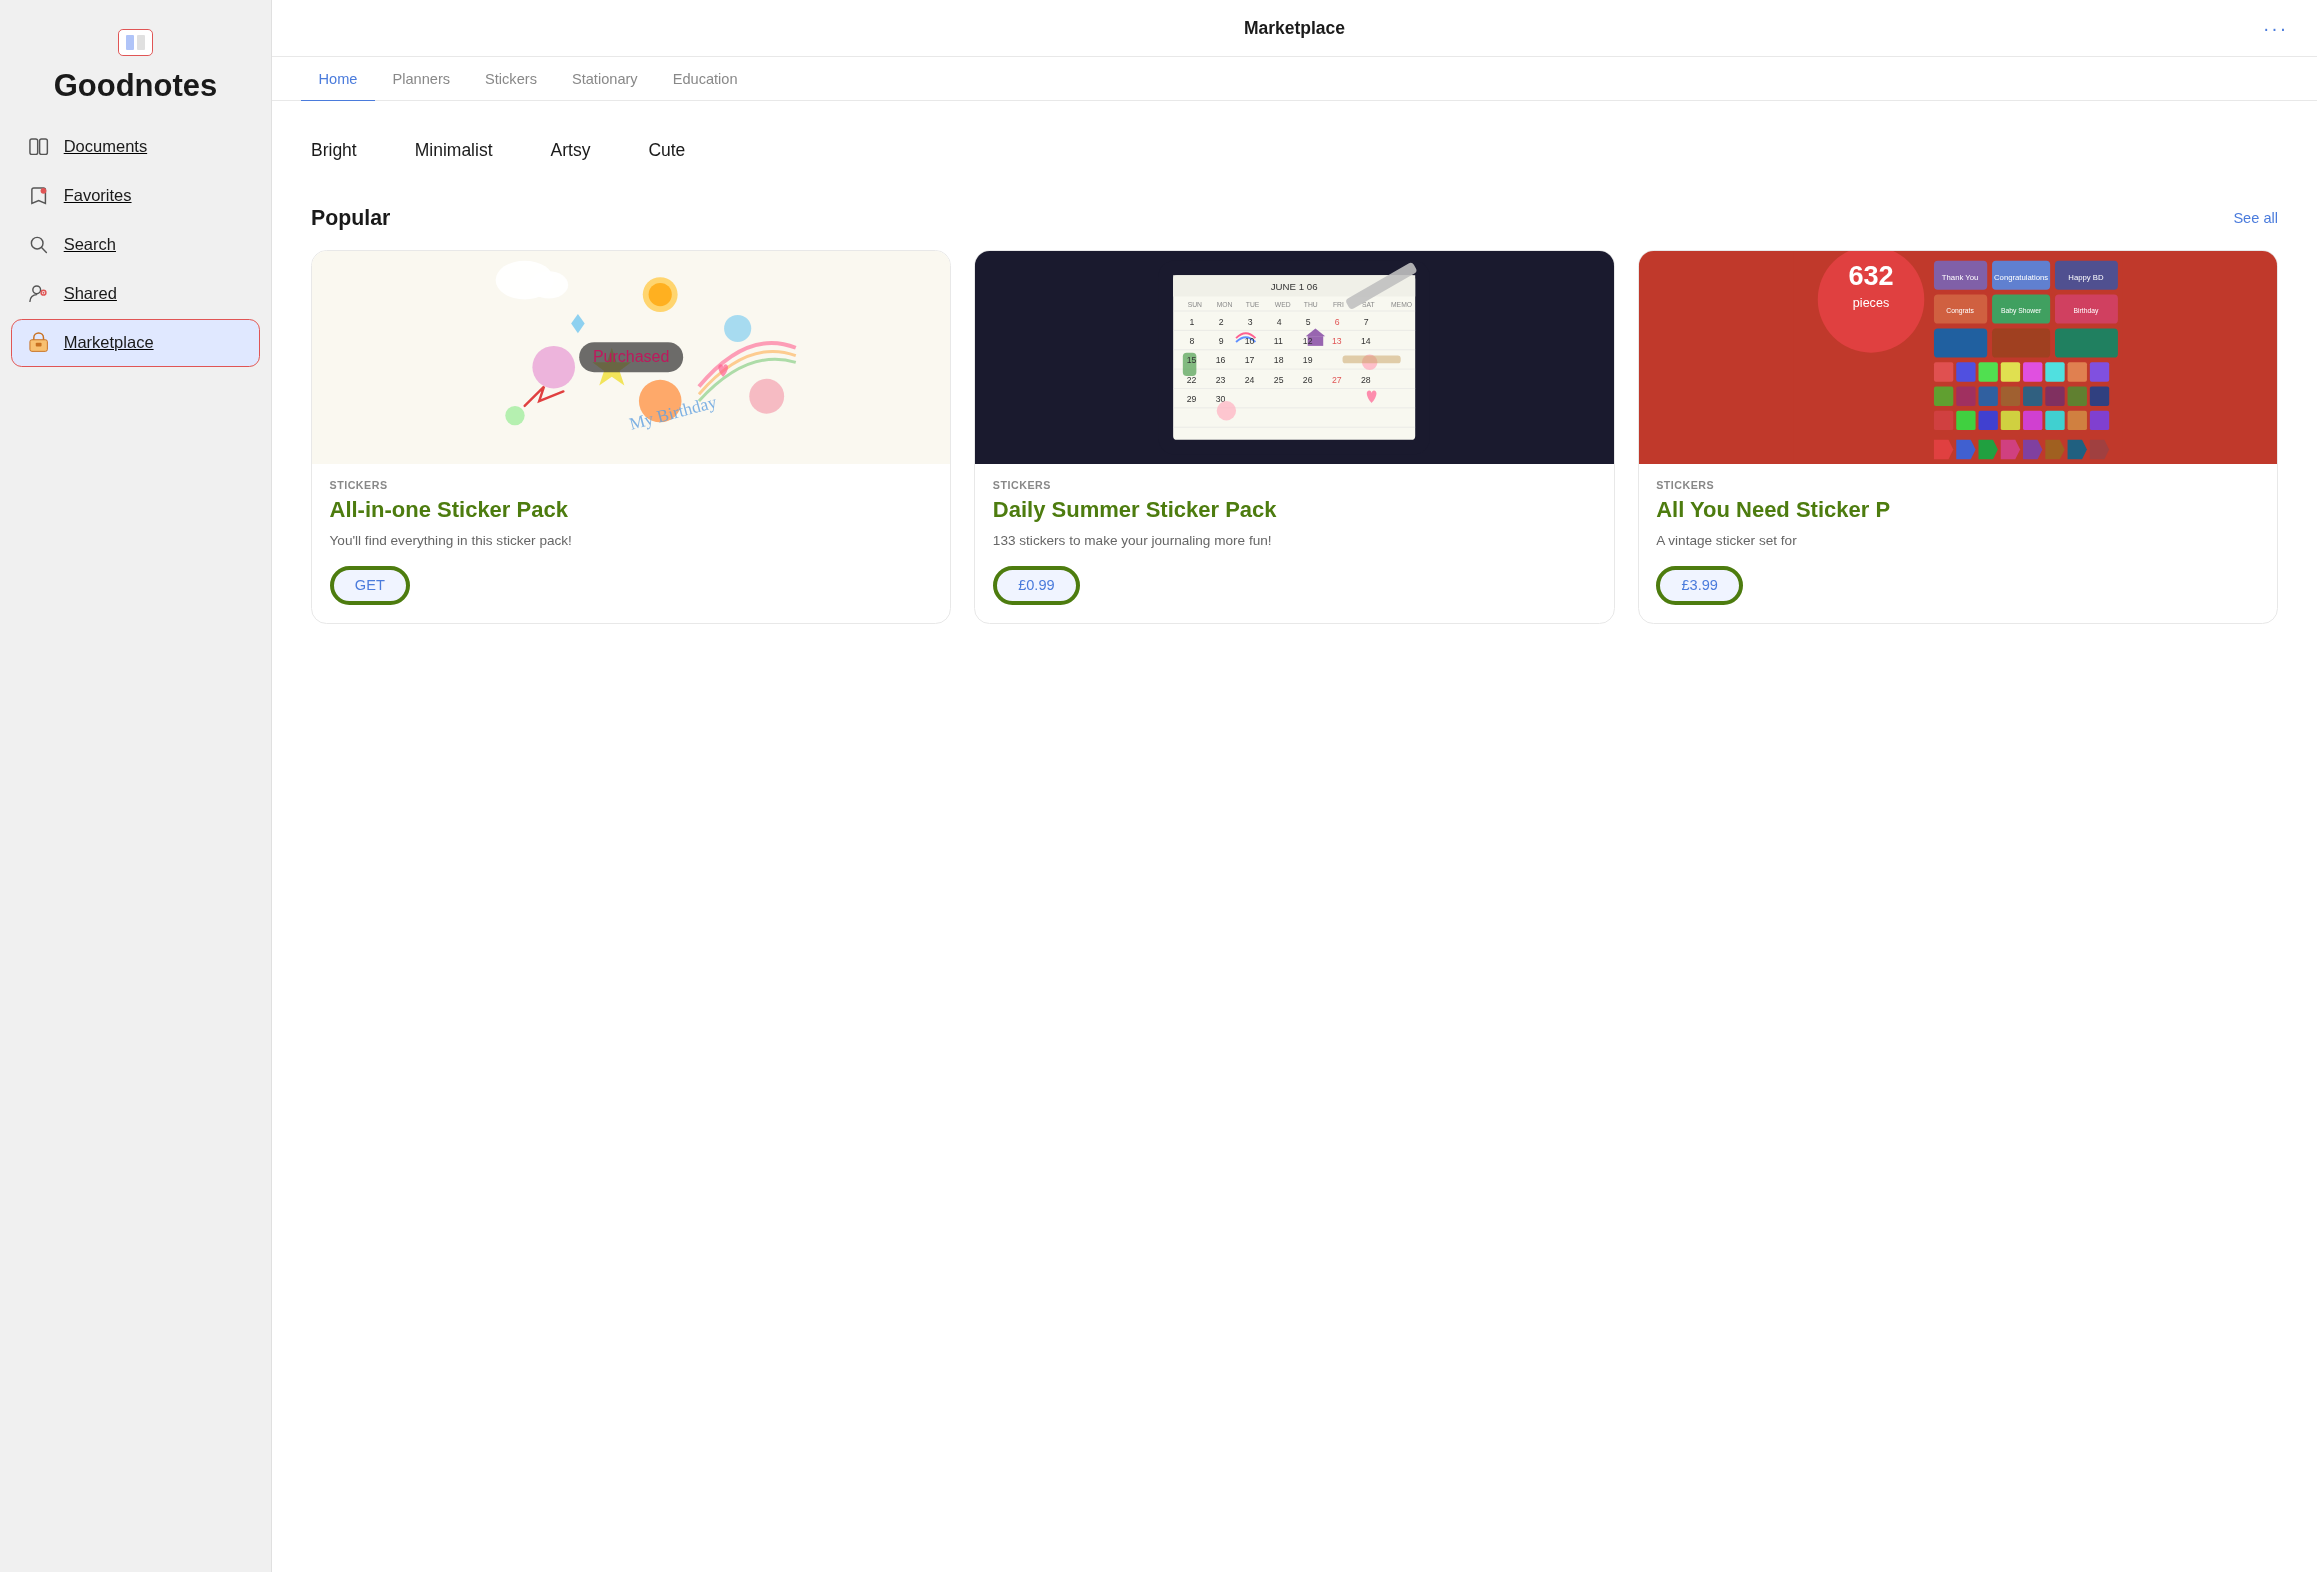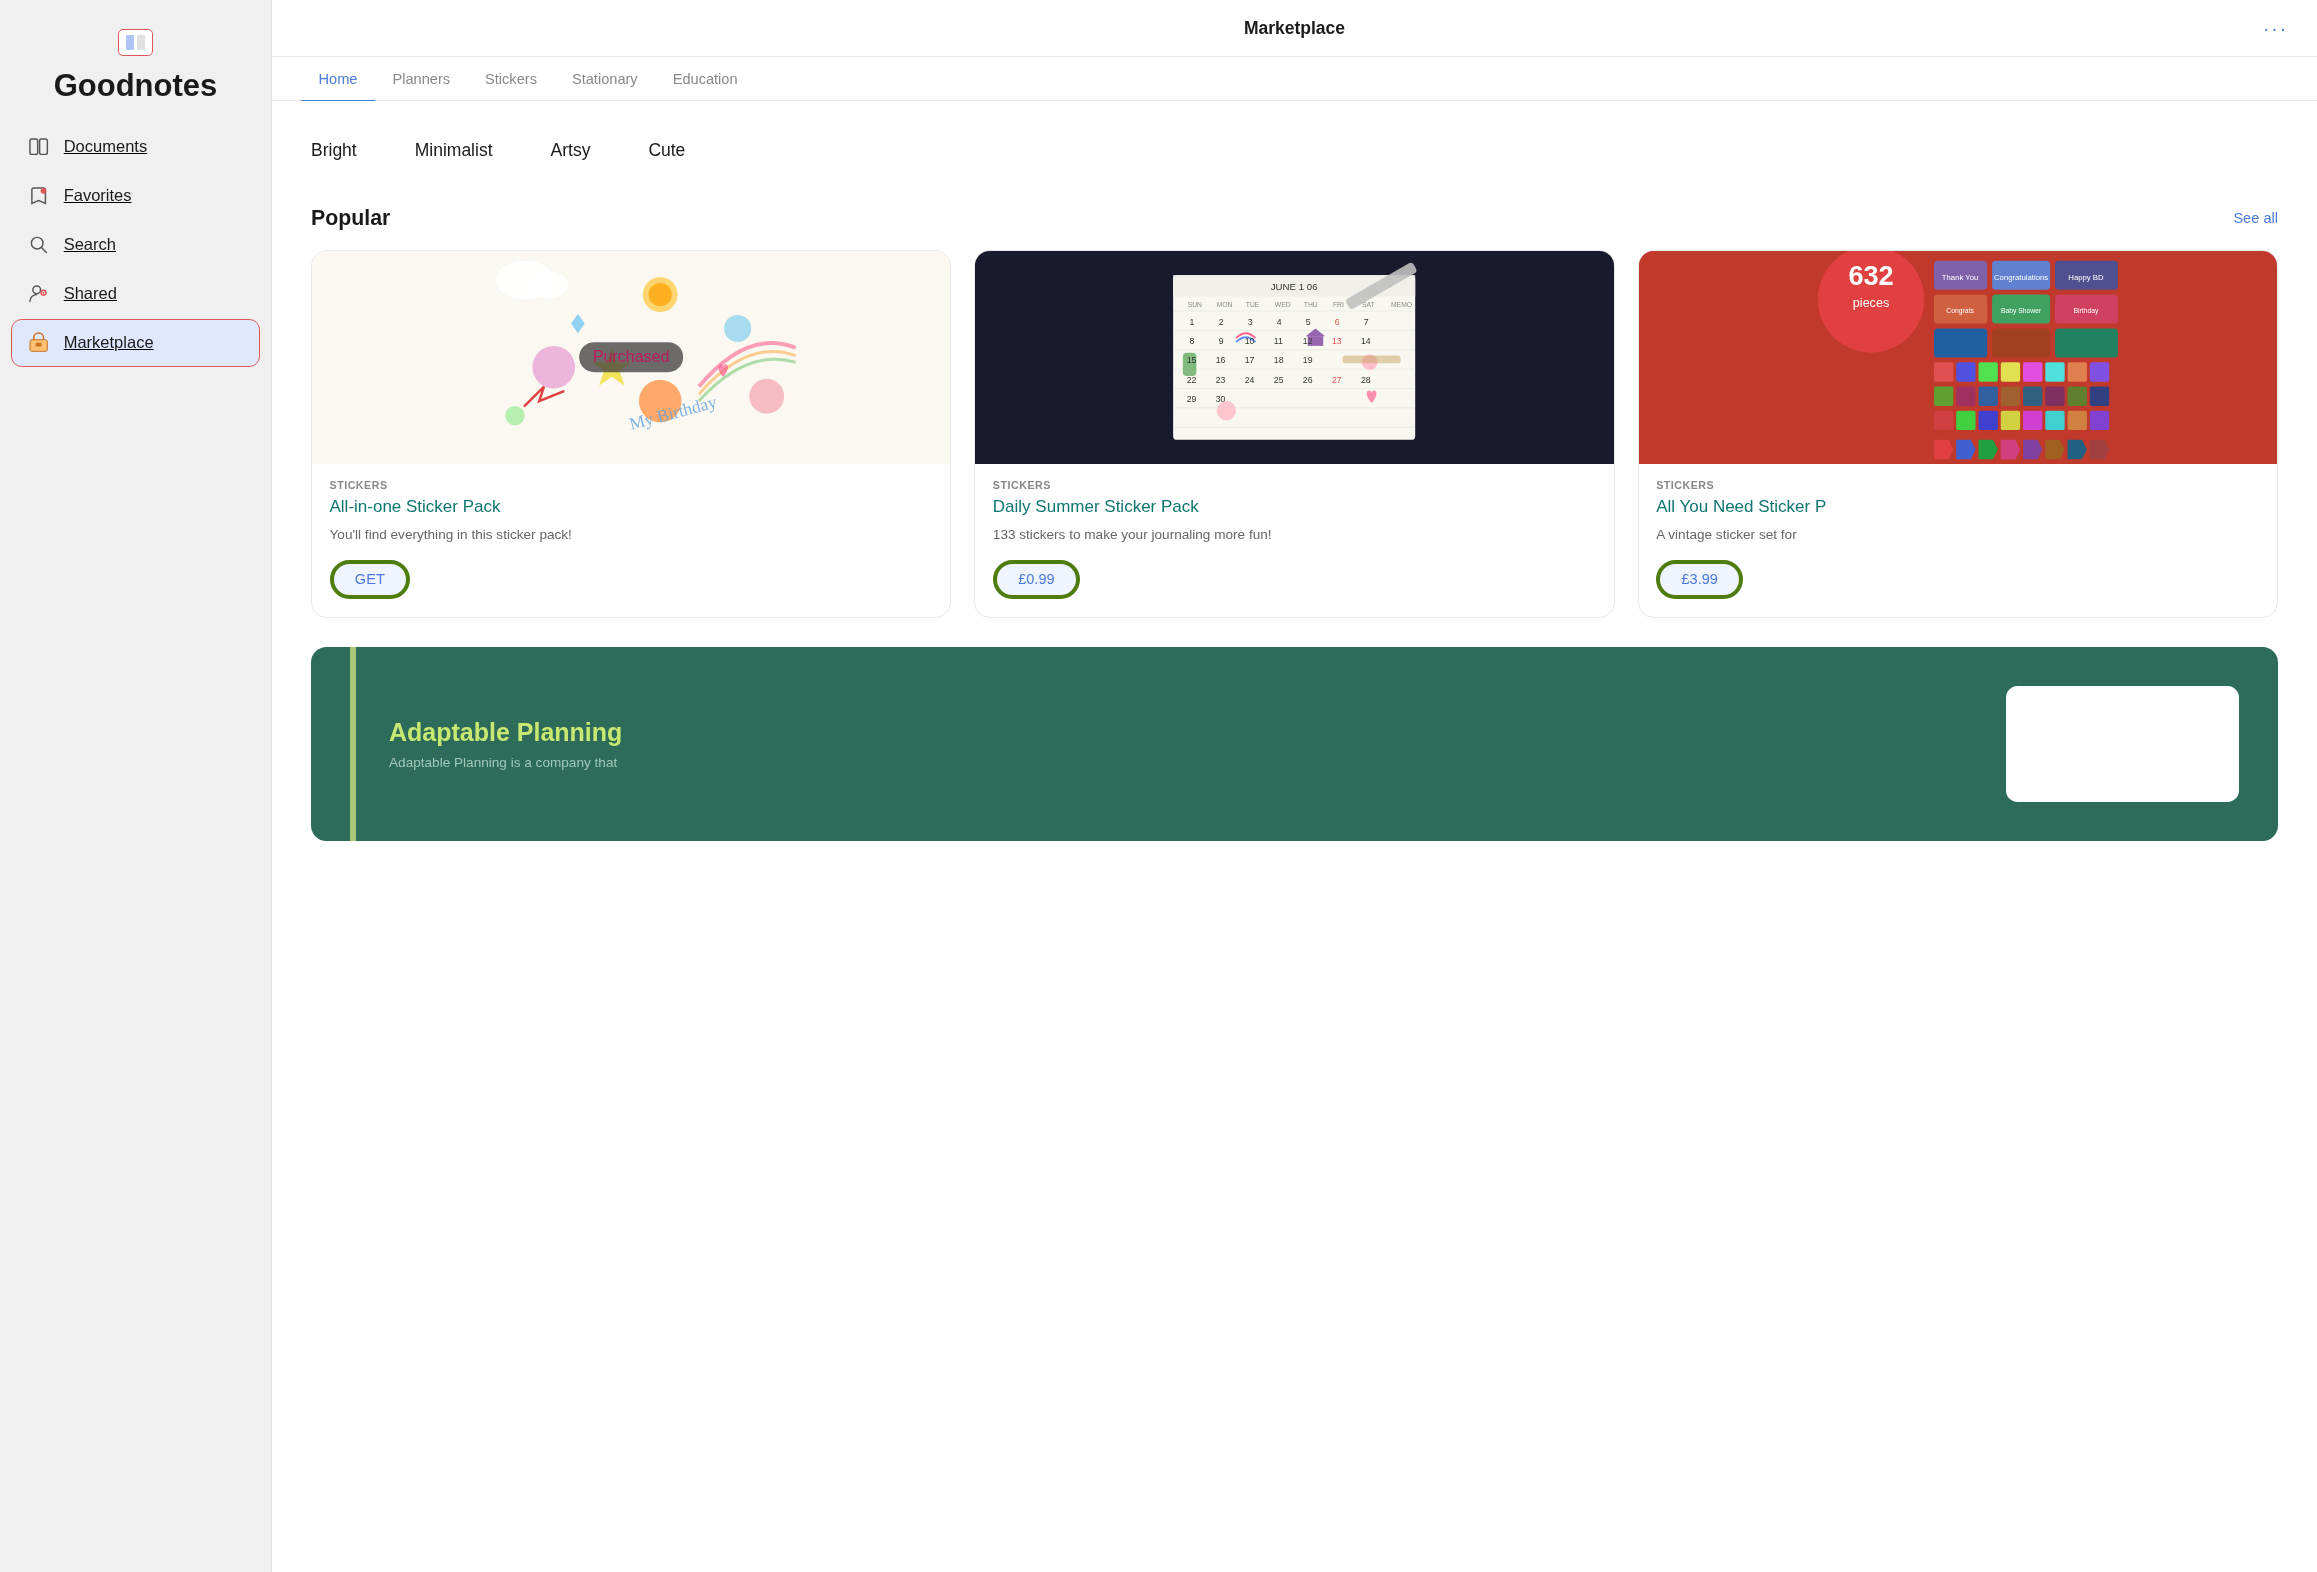--- a/index.html
+++ b/index.html
@@ -229,23 +229,23 @@
     }
     .product-category {
       font-size: 10.7px;
       font-weight: 600;
       color: #888;
       letter-spacing: 0.5px;
       margin-bottom: 5.8px;
       text-transform: uppercase;
     }
     .product-name {
-      font-size: 17px;
-      font-weight: 400;
-      color: #0f766e;
+      font-size: 22px;
+      font-weight: 700;
+      color: #4d7c0f;
       margin-bottom: 7.8px;
     }
     .product-desc {
       font-size: 13.6px;
       color: #666;
       margin-bottom: 15.5px;
       line-height: 1.4;
     }
     .product-action {
       display: inline-block;
@@ -610,24 +610,16 @@
         <div class="product-info">
           <div class="product-category">STICKERS</div>
           <div class="product-name">All You Need Sticker P</div>
           <div class="product-desc">A vintage sticker set for</div>
           <span class="product-action">£3.99</span>
         </div>
       </div>
 
     </div>
 
-    <div class="banner">
-      <div class="banner-accent"></div>
-      <div class="banner-text">
-        <div class="banner-title">Adaptable Planning</div>
-        <div class="banner-desc">Adaptable Planning is a company that</div>
-      </div>
-      <div class="banner-preview"></div>
-    </div>
 
   </div>
 </main>
 
 
 </body></html>

